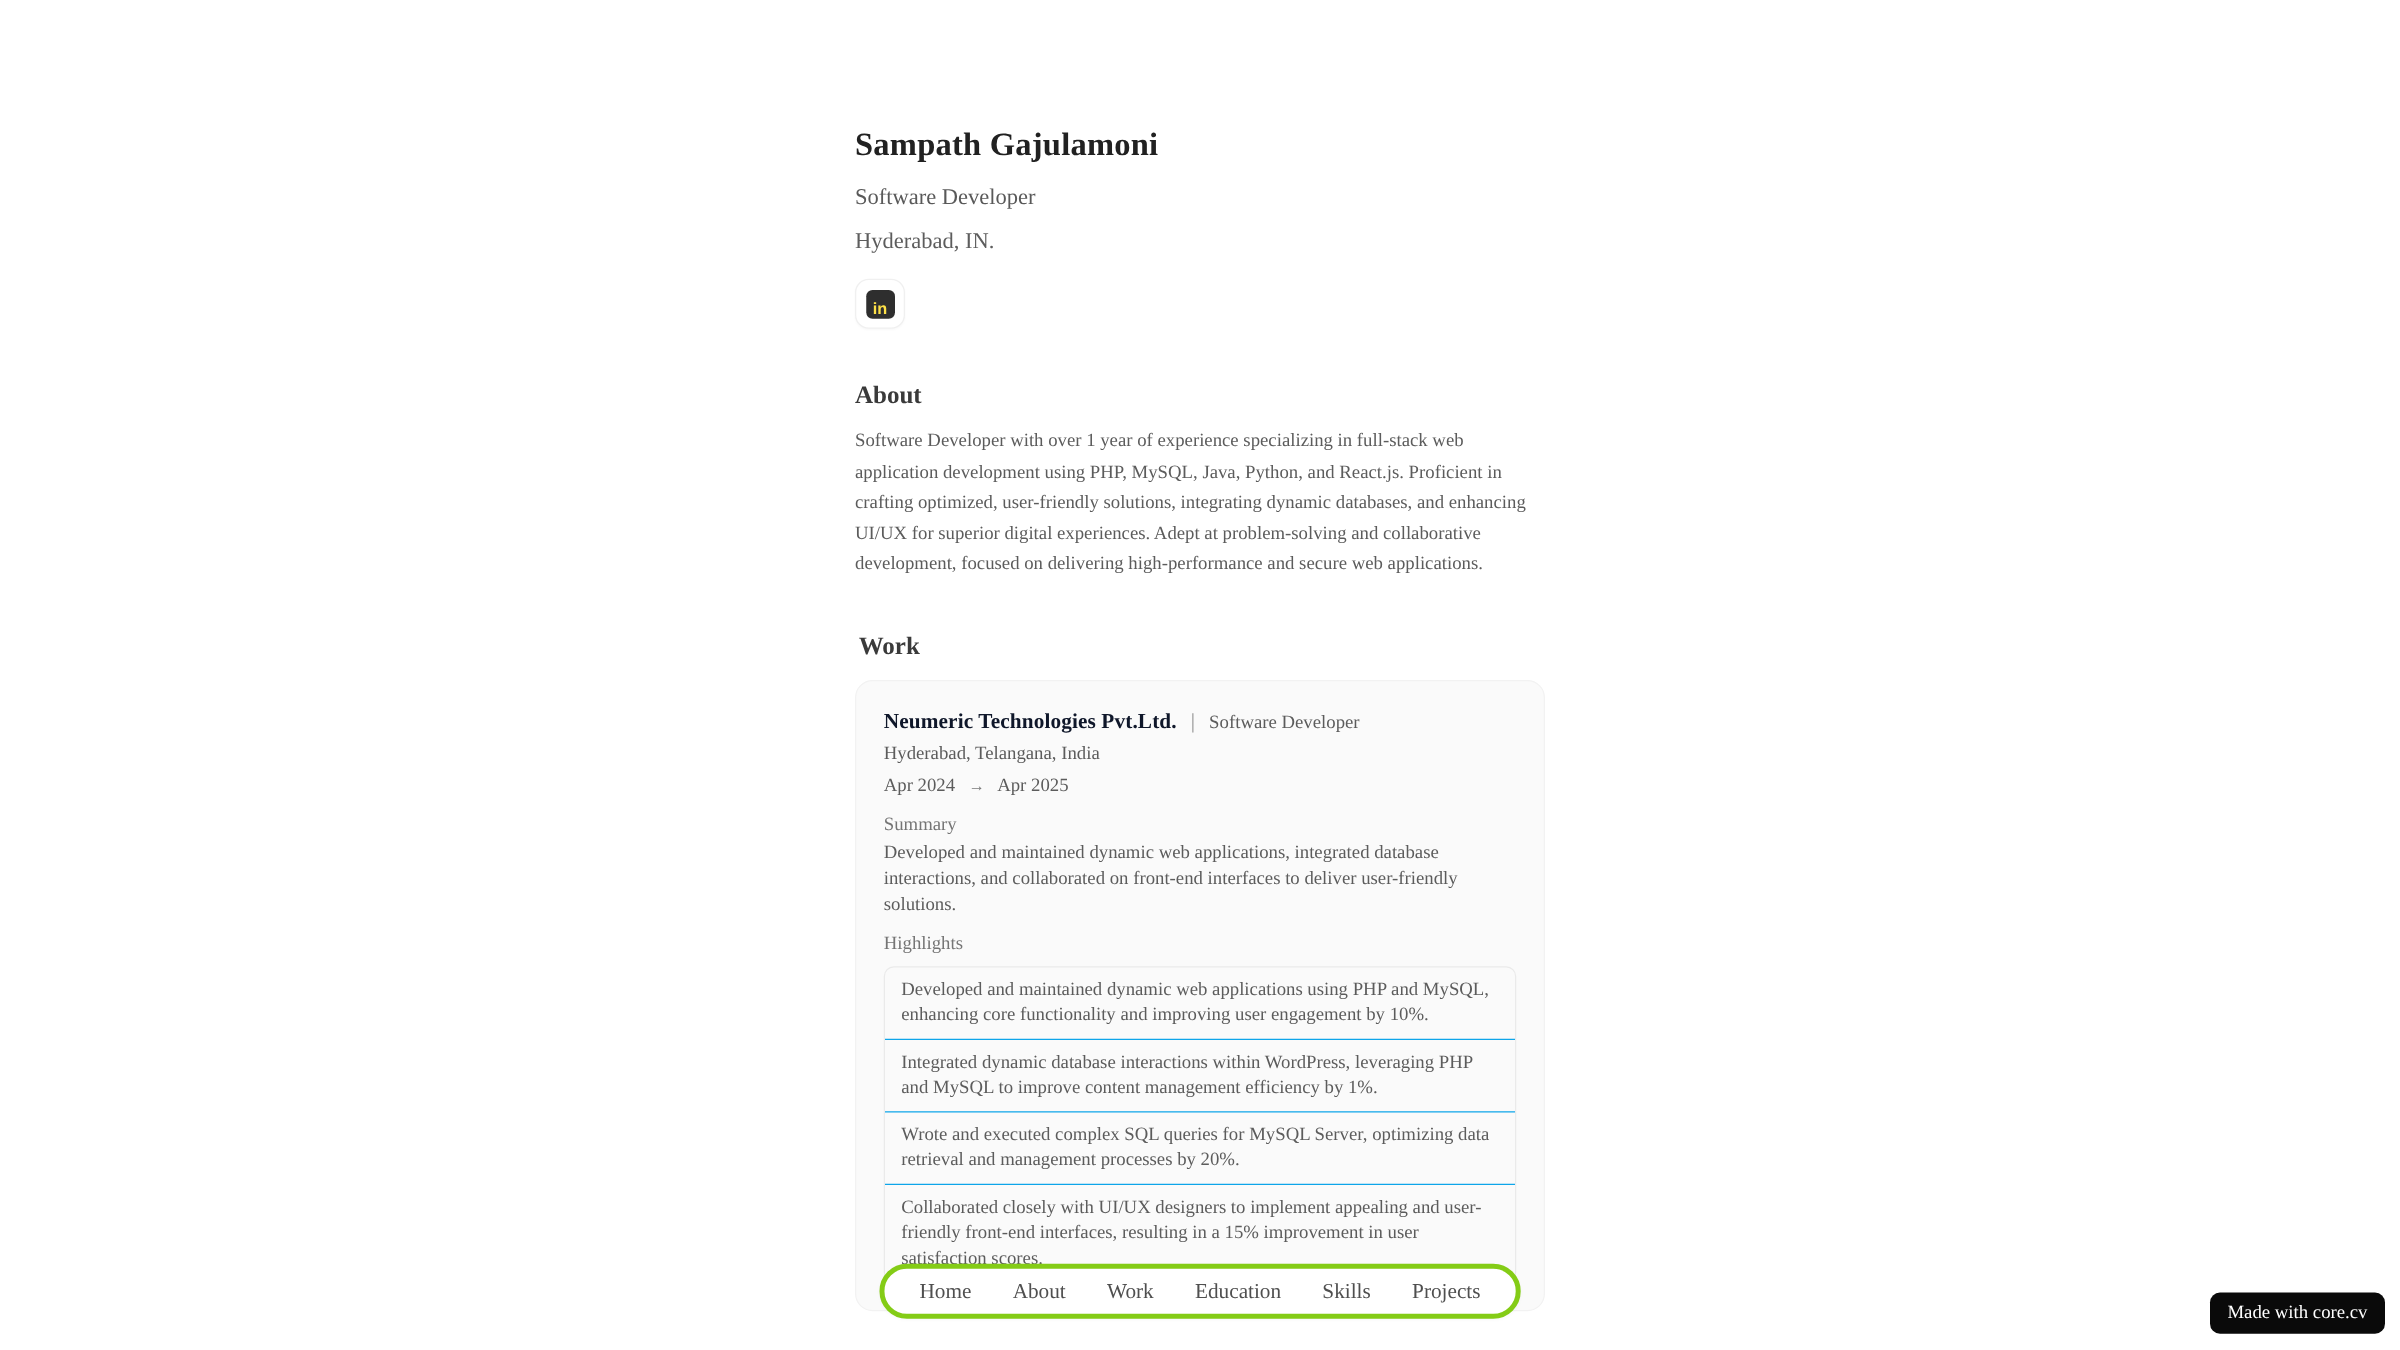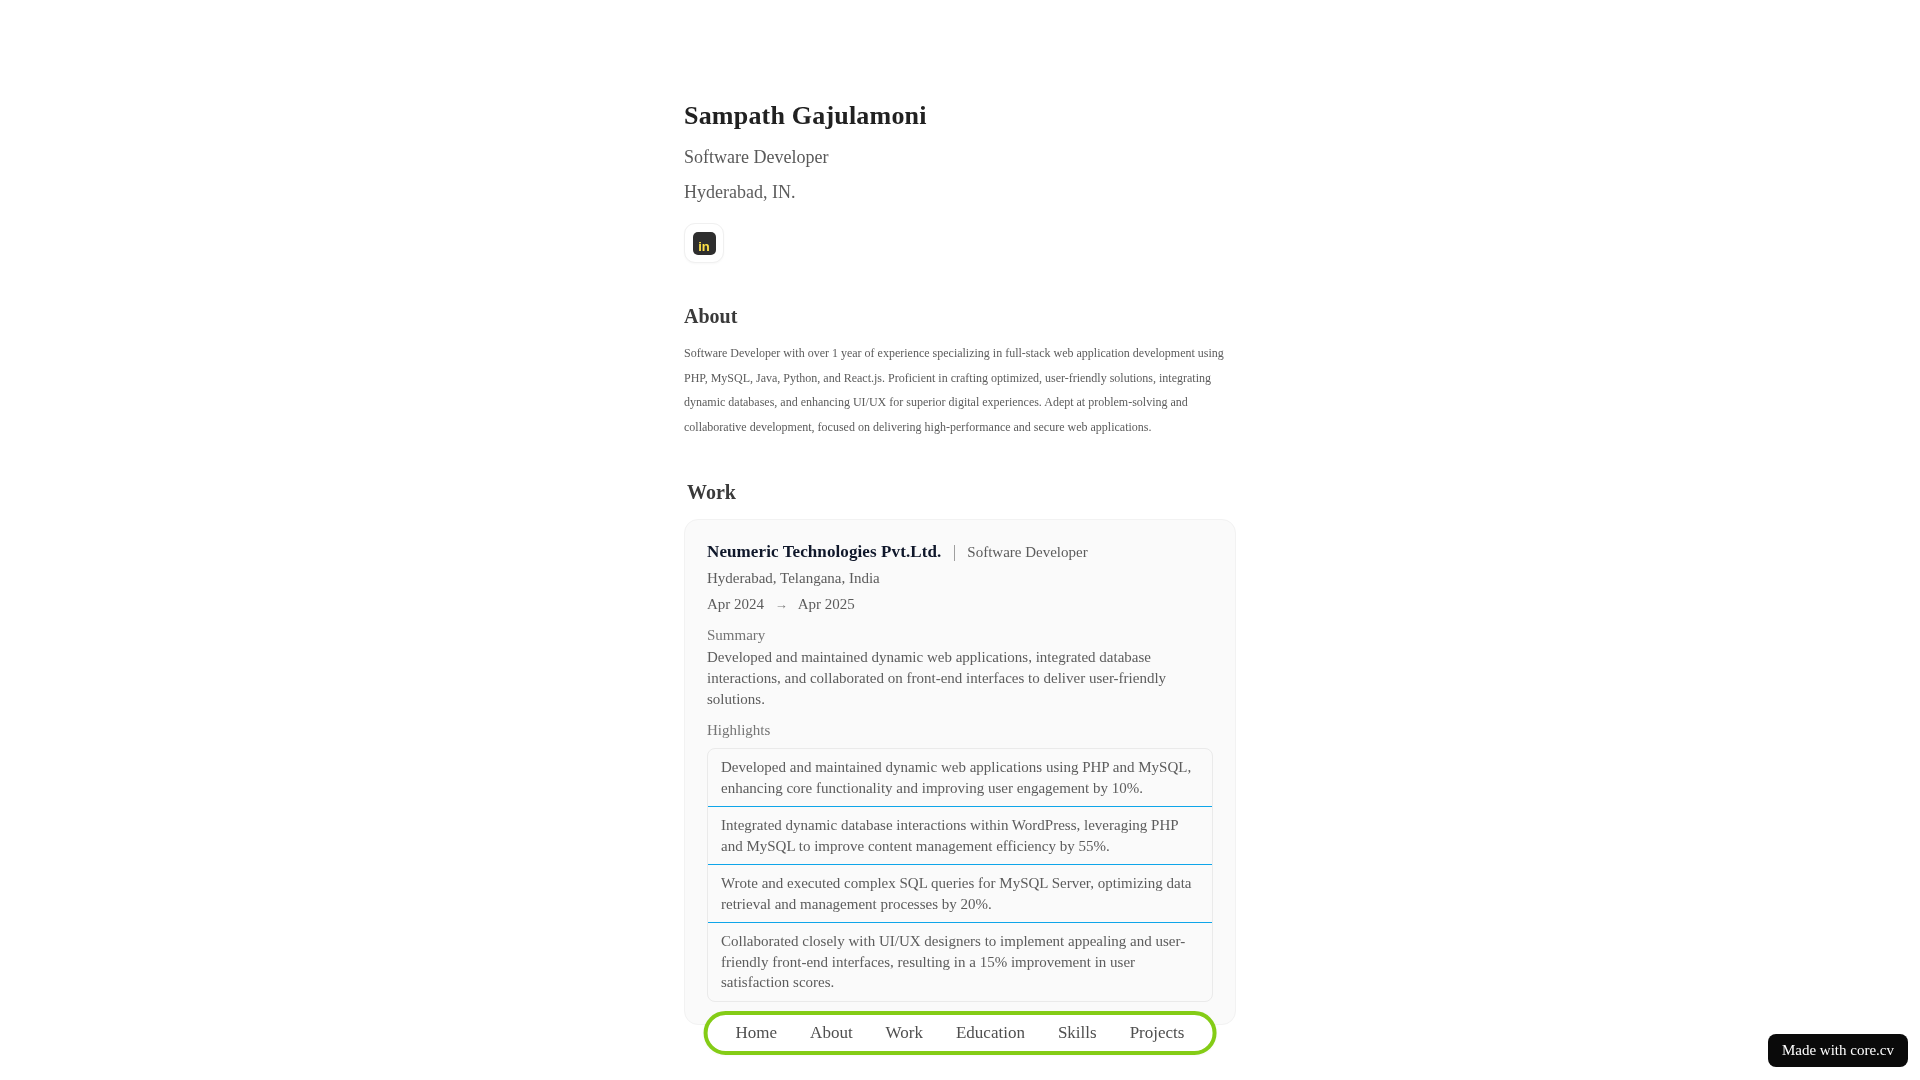--- a/index.html
+++ b/index.html
@@ -55,21 +55,21 @@
     padding-bottom: 2px;
     line-height: 1;
   }
   .section-heading {
     font-size: 20px;
     color: #3a3a3a;
   }
   .about-heading { margin-top: 42px; }
   .about-text {
     margin-top: 13px;
-    font-size: 12px;
+    font-size: 15px;
     line-height: 24.5px;
     color: #5c5c5c;
   }
   .work-heading { margin-top: 42px; padding-left: 3px; }
   .work-card {
     margin-top: 15px;
     background: #fafafa;
     border: 1px solid #f2f2f2;
     border-radius: 14px;
     padding: 22px;
@@ -178,21 +178,21 @@
       <span class="date-arrow">→</span>
       <span>Apr 2025</span>
     </div>
 
     <div class="label">Summary</div>
     <div class="summary-text">Developed and maintained dynamic web applications, integrated database interactions, and collaborated on front-end interfaces to deliver user-friendly solutions.</div>
 
     <div class="label highlights-label">Highlights</div>
     <div class="highlights-box">
       <div class="highlight-item">Developed and maintained dynamic web applications using PHP and MySQL, enhancing core functionality and improving user engagement by 10%.</div>
-      <div class="highlight-item">Integrated dynamic database interactions within WordPress, leveraging PHP and MySQL to improve content management efficiency by 55%.</div>
+      <div class="highlight-item">Integrated dynamic database interactions within WordPress, leveraging PHP and MySQL to improve content management efficiency by 1%.</div>
       <div class="highlight-item">Wrote and executed complex SQL queries for MySQL Server, optimizing data retrieval and management processes by 20%.</div>
       <div class="highlight-item">Collaborated closely with UI/UX designers to implement appealing and user-friendly front-end interfaces, resulting in a 15% improvement in user satisfaction scores.</div>
     </div>
   </div>
 
 </div>
 
 <nav class="bottom-nav">
   <span class="nav-item">Home</span>
   <span class="nav-item">About</span>

